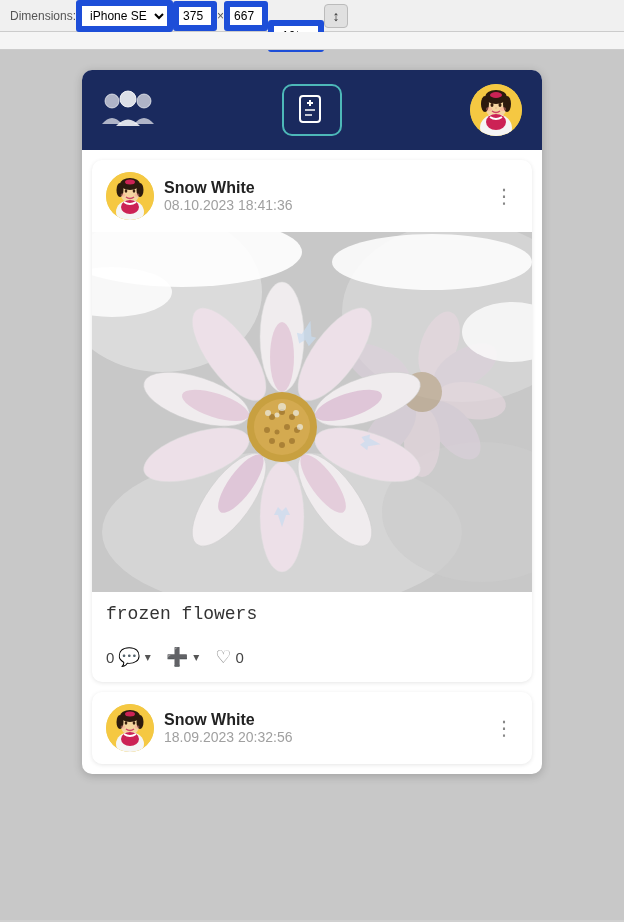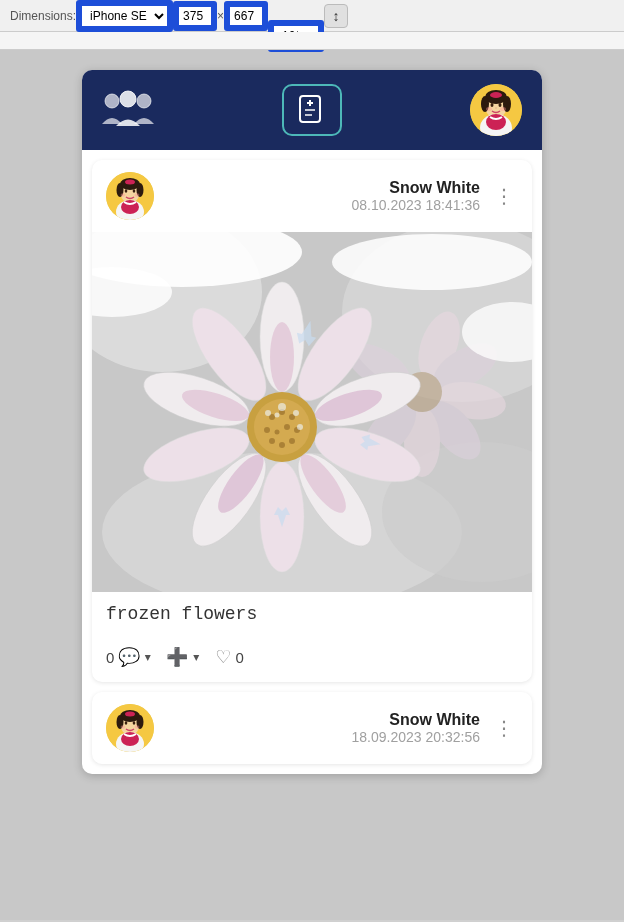--- a/index.html
+++ b/index.html
@@ -112,21 +112,20 @@
       border-radius: 50%;
       background: #e8c84a;
       overflow: hidden;
       flex-shrink: 0;
       display: flex;
       align-items: center;
       justify-content: center;
     }
     .post-user-info {
       flex: 1;
-      text-align: right;
     }
     .post-username {
       font-size: 16px;
       font-weight: bold;
       color: #222;
     }
     .post-time {
       font-size: 14px;
       color: #a0a0a0;
     }

